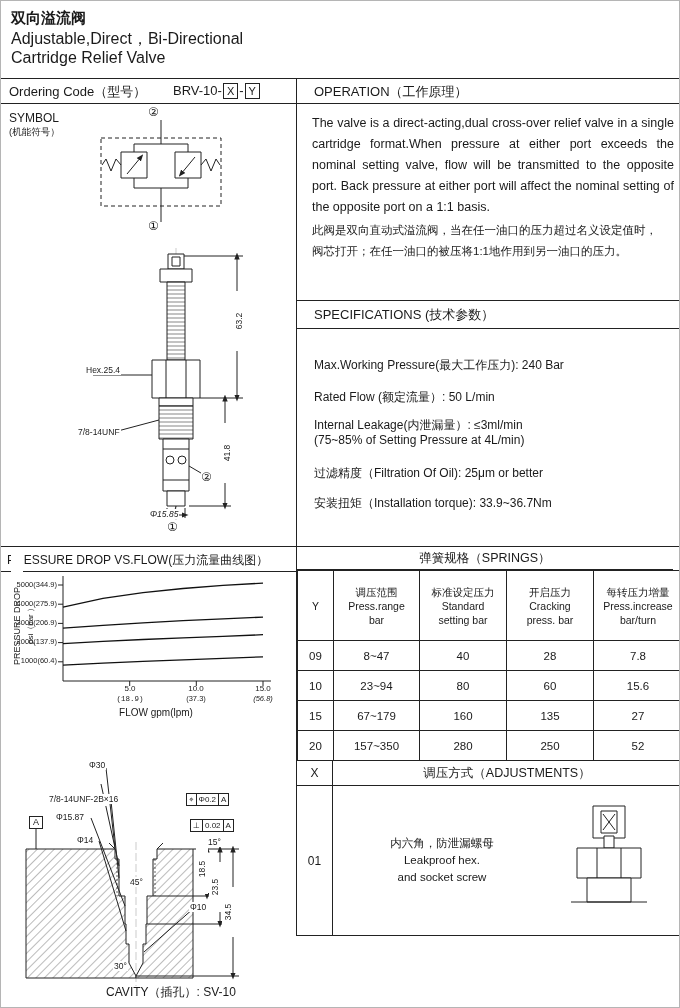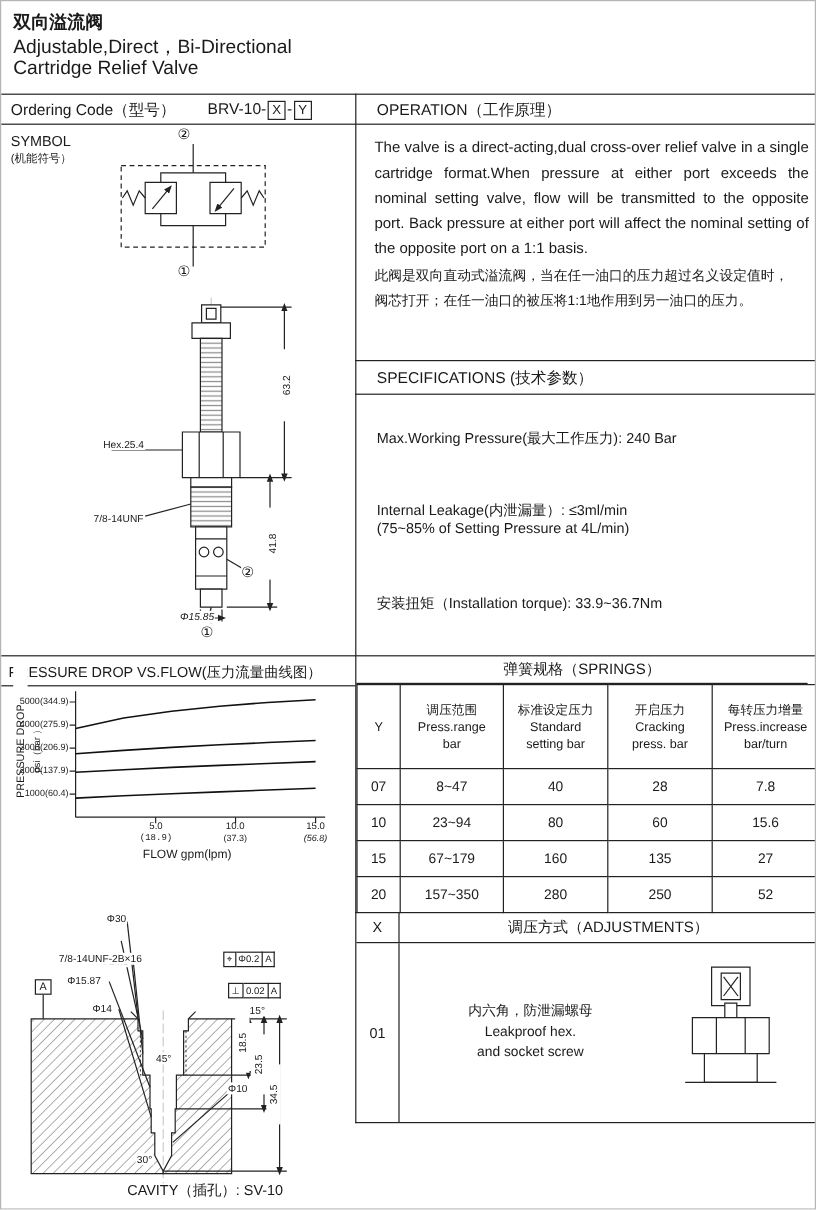--- a/index.html
+++ b/index.html
@@ -70,22 +70,24 @@
 
   <div class="sechead" style="left:313px;top:82px;">OPERATION（工作原理）</div>
   <div class="optext">The valve is a direct-acting,dual cross-over relief valve in a single cartridge format.When pressure at either port exceeds the nominal setting valve, flow will be transmitted to the opposite port. Back pressure at either port will affect the nominal setting of the opposite port on a 1:1 basis.</div>
   <div class="opcn" style="top:219px;">此阀是双向直动式溢流阀，当在任一油口的压力超过名义设定值时，</div>
   <div class="opcn" style="top:240px;">阀芯打开；在任一油口的被压将1:1地作用到另一油口的压力。</div>
 
   <div class="hline" style="left:295px;top:299px;width:385px;"></div>
   <div class="sechead" style="left:313px;top:305px;">SPECIFICATIONS (技术参数）</div>
   <div class="hline" style="left:295px;top:327px;width:385px;"></div>
   <div class="spec" style="top:356px;">Max.Working Pressure(最大工作压力): 240 Bar</div>
+  <div class="spec" style="top:388px;">Rated Flow (额定流量）: 50 L/min</div>
   <div class="spec" style="top:416px;">Internal Leakage(内泄漏量）: ≤3ml/min</div>
   <div class="spec" style="top:432px;">(75~85% of Setting Pressure at 4L/min)</div>
+  <div class="spec" style="top:464px;">过滤精度（Filtration Of Oil):  25μm or better</div>
   <div class="spec" style="top:494px;">安装扭矩（Installation torque):  33.9~36.7Nm</div>
 
   <div class="symlbl" style="left:8px;top:110px;">SYMBOL</div>
   <div class="symlbl-cn" style="left:8px;top:125px;">(机能符号）</div>
 
   <svg style="left:60px;top:103px;" width="210" height="130" viewBox="0 0 210 130">
     <defs>
       <marker id="ar" markerWidth="7" markerHeight="7" refX="3.5" refY="3.5" orient="auto-start-reverse">
         <path d="M0,0.8 L7,3.5 L0,6.2 Z" fill="#222"></path>
       </marker>
@@ -238,21 +240,21 @@
               <div>Cracking</div>
               <div>press. bar</div>
             </td>
         <td>
               <div>每转压力增量</div>
               <div>Press.increase</div>
               <div>bar/turn</div>
             </td>
       </tr>
       <tr class="dr">
-        <td>07</td>
+        <td>09</td>
         <td>8~47</td>
         <td>40</td>
         <td>28</td>
         <td>7.8</td>
       </tr>
       <tr class="dr">
         <td>10</td>
         <td>23~94</td>
         <td>80</td>
         <td>60</td>

